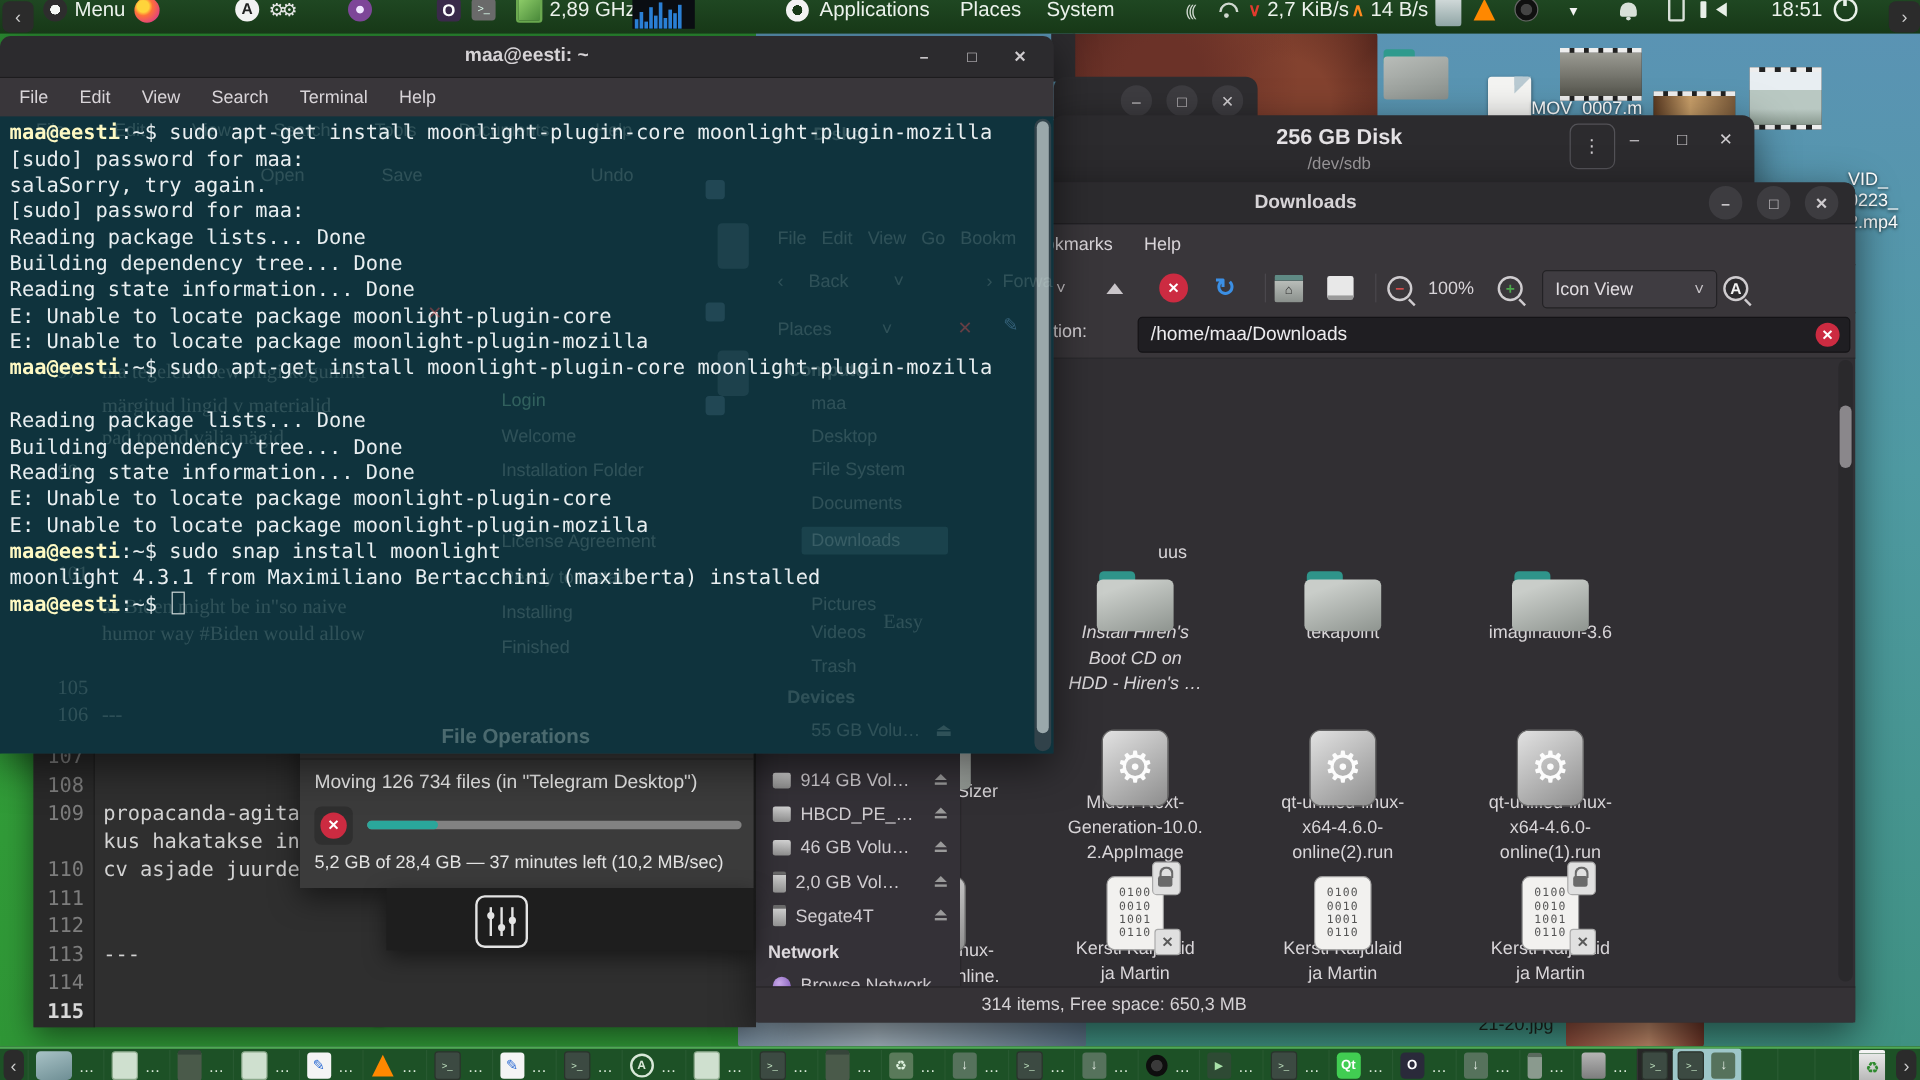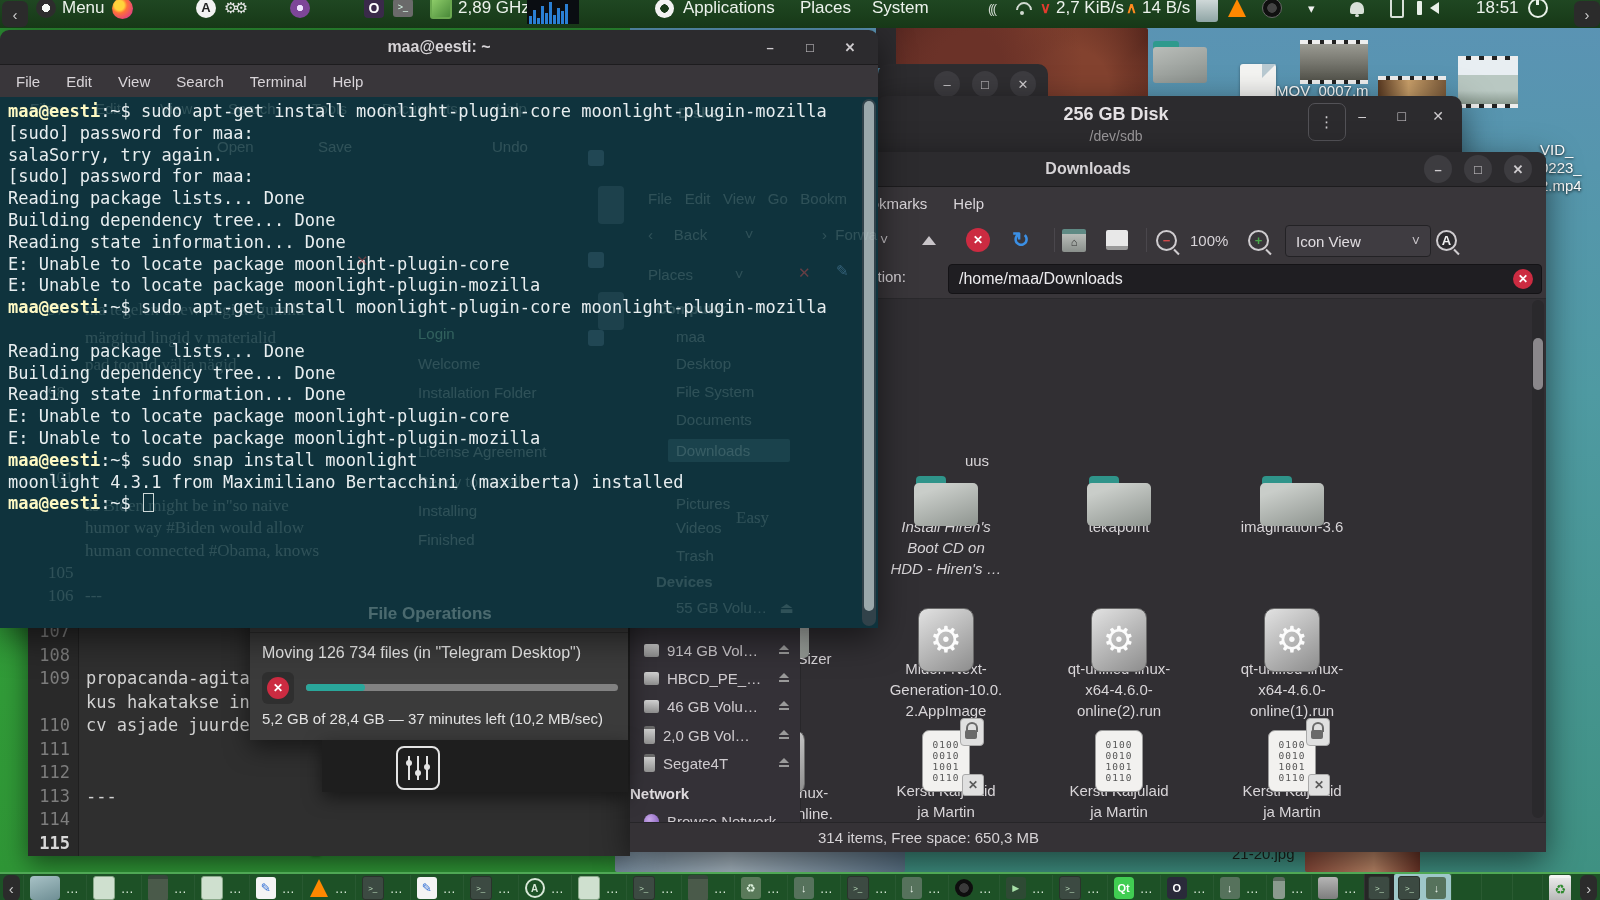--- a/index.html
+++ b/index.html
@@ -125,21 +125,21 @@
   .mag::after{content:"";position:absolute;right:-5px;bottom:-4px;width:7px;height:2px;background:#cfcccf;transform:rotate(45deg)}
   .mag.mout{color:#d24b4b}.mag.min{color:#4ba84b}.mag.ma{color:#f2f2f2;background:#2c2b2e}
   #view-combo{position:absolute;left:655px;top:5px;width:124px;height:30px;background:#3f3c41;border:1px solid #232225;border-radius:4px;display:flex;align-items:center;justify-content:space-between;padding:0 10px;font-size:15px;color:#e0dce0}
   #dl-locrow{position:absolute;left:0;top:108px;width:916px;height:38px;background:#39363a;border-bottom:1px solid #2a292c}
   #loc-label{position:absolute;left:215px;top:8px;color:#d8d4d8;font-size:15px}
   #loc-input{position:absolute;left:318px;top:4px;width:582px;height:28px;background:#1f1e22;border:1px solid #141316;border-radius:4px;color:#ecebee;font-size:16px;line-height:28px;padding-left:10px}
   #loc-clear{position:absolute;right:8px;top:4px}
   #dl-sidebar{position:absolute;left:0;top:146px;width:170px;height:524px;background:#343137;border-right:1px solid #28272a}
   .sb-row{position:absolute;left:0;width:170px;height:26px;display:flex;align-items:center;color:#cfcbcf;font-size:15px}
   .sb-row .ic{margin-left:14px;margin-right:8px}
-  .sb-row.hdr{font-weight:bold;color:#dedade;}
+  .sb-row.hdr{font-weight:bold;color:#dedade;padding-left:10px}
   .d-drive{width:15px;height:13px;background:linear-gradient(180deg,#d2d2d2,#8c8c8c);border-radius:2px}
   .d-usb{width:11px;height:15px;background:linear-gradient(180deg,#cfcfcf,#909090);border-radius:2px;border-top:3px solid #6a6a6a}
   .d-net{width:15px;height:15px;border-radius:50%;background:radial-gradient(circle at 35% 35%,#c8a8e8,#7a52b5)}
   .eject{position:absolute;right:10px;width:12px;height:10px}
   .eject::before{content:"";position:absolute;left:1px;top:0;border-left:5px solid transparent;border-right:5px solid transparent;border-bottom:5px solid #9a9a9a}
   .eject::after{content:"";position:absolute;left:1px;top:7px;width:10px;height:2px;background:#9a9a9a}
   #dl-files{position:absolute;left:170px;top:146px;width:733px;height:524px;overflow:hidden}
   .fitem{position:absolute;width:160px;text-align:center}
   .f-label{color:#d8d5d8;font-size:15px;line-height:21px;white-space:pre-line}
   .icon-wrap{position:relative;display:inline-block}
@@ -476,21 +476,20 @@
       <div class="gh r2" style="left: 598px; top: 156px;"></div>
       <div class="gh r2" style="left: 598px; top: 262px;"></div>
       <div class="gh gm" style="left: 48px; top: 270px;">97</div>
       <div class="gh gm" style="left: 85px; top: 270px;">ma tegelen ühew lingi kogumiki</div>
       <div class="gh gm" style="left: 85px; top: 298px;">märgitud lingid v materialid</div>
       <div class="gh gm" style="left: 85px; top: 325px;">pad toonid välja nägid</div>
       <div class="gh gm" style="left: 48px; top: 353px;">98</div>
       <div class="gh gm" style="left: 48px; top: 438px;">101</div>
       <div class="gh gm" style="left: 85px; top: 466px;">as Biden might be in"so naive</div>
       <div class="gh gm" style="left: 85px; top: 488px;">humor way #Biden would allow</div>
-      <div class="gh gm" style="left: 85px; top: 511px;">human connected #Obama, knows</div>
       <div class="gh gm" style="left: 48px; top: 533px;">105</div>
       <div class="gh gm" style="left: 48px; top: 556px;">106</div>
       <div class="gh gm" style="left: 85px; top: 556px;">---</div>
       <div class="gh gg" style="left: 418px; top: 295px;">Login</div>
       <div class="gh " style="left: 418px; top: 325px;">Welcome</div>
       <div class="gh " style="left: 418px; top: 354px;">Installation Folder</div>
       <div class="gh " style="left: 418px; top: 413px;">License Agreement</div>
       <div class="gh " style="left: 418px; top: 443px;">Ready to Install</div>
       <div class="gh " style="left: 418px; top: 472px;">Installing</div>
       <div class="gh " style="left: 418px; top: 501px;">Finished</div>

